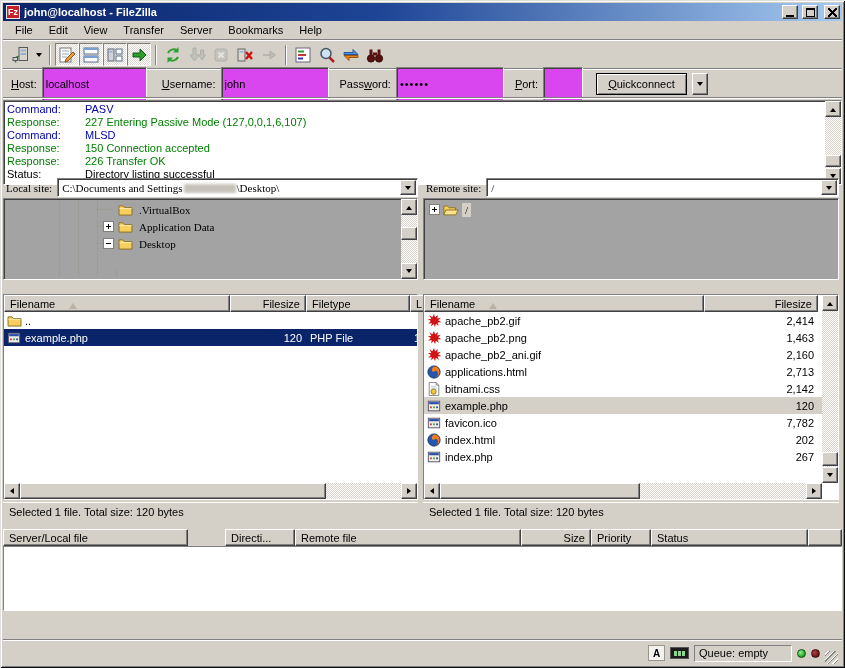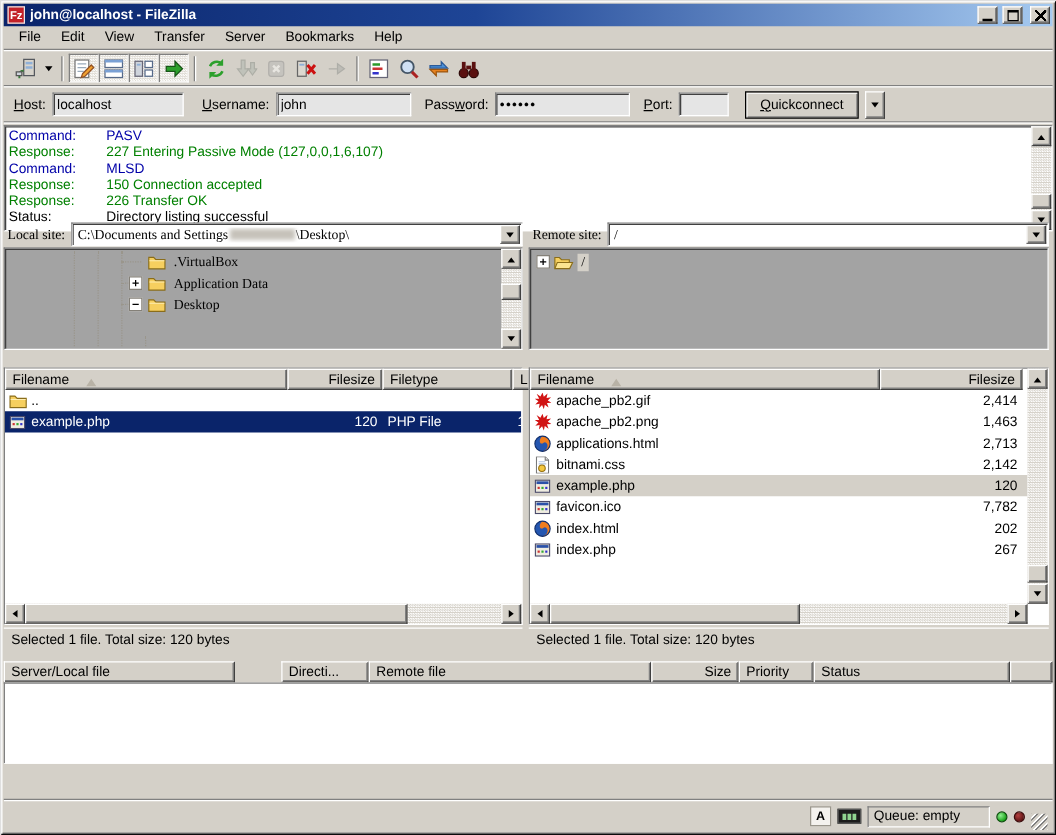--- a/index.html
+++ b/index.html
@@ -42,22 +42,22 @@
   .tb-sep { width:2px; height:20px; border-left:1px solid #808080; border-right:1px solid #fff; margin:0 4px; }
   .tri { width:0; height:0; border:3px solid transparent; }
   .tri-down { border-top:4px solid #000; margin-top:3px; }
   .tri-up   { border-bottom:4px solid #000; margin-bottom:3px; }
   .tri-left { border-right:4px solid #000; margin-right:3px; }
   .tri-right{ border-left:4px solid #000; margin-left:3px; }
 
   
   #quickconnect { position:absolute; top:70px; left:3px; right:3px; height:27px; display:flex; align-items:center; padding:0 8px; gap:5px; }
   .qc-label { white-space:nowrap; }
-  .qc-input { height:19px; border:1px solid; border-color:#808080 #fff #fff #808080; box-shadow: inset 1px 1px 0 #404040;
-    background:#e5e5e5; font:11px "Liberation Sans","DejaVu Sans",sans-serif; padding:0 3px; }
+  .qc-input { height:34px; border:1px solid; border-color:#808080 #fff #fff #808080; box-shadow: inset 1px 1px 0 #404040;
+    background:#d946ef; font:11px "Liberation Sans","DejaVu Sans",sans-serif; padding:0 3px; }
   #host-input { width:105px; } #username-input { width:108px; margin-right:6px; }
   #password-input { width:108px; margin-right:6px; letter-spacing:1px; } #port-input { width:40px; margin-right:8px; }
   .ml { margin-left:10px; }
   #quickconnect-button { height:22px; padding:0 11px; background:#d4d0c8; border:1px solid #000;
     box-shadow: inset 1px 1px 0 #fff, inset -1px -1px 0 #808080; font:11px "Liberation Sans","DejaVu Sans",sans-serif; }
   #quickconnect-drop { width:16px; height:22px; display:flex; align-items:center; justify-content:center; }
 
   
   #message-log { position:absolute; top:100px; left:3px; right:3px; height:85px; background:#fff;
     border:1px solid; border-color:#808080 #fff #fff #808080; box-shadow: inset 1px 1px 0 #404040; }
@@ -564,20 +564,33 @@
             <span>apache_pb2.png</span>
           </div>
           <div class="lcell right" style="width: 114px;">
             <span>1,463</span>
           </div>
         </div>
         <div class="lrow">
           <div class="lcell name" style="width: 280px;">
             <span class="fico">
               <svg width="14" height="14" viewBox="0 0 16 16">
+                <path fill="#d11414" d="M8 0l1.2 3.8L12.6 1l-.9 4 4.1-.6-3 2.8 3.4 2.2-4.1.3 1.4 3.9-3.4-2.4-.9 4-1.6-3.8-2.9 2.9.7-4-4 .7L4.3 8 .9 5.8l4.1-.2L2.6 1.2l3.5 2.4z"></path>
+              </svg>
+            </span>
+            <span>apache_pb2_ani.gif</span>
+          </div>
+          <div class="lcell right" style="width: 114px;">
+            <span>2,160</span>
+          </div>
+        </div>
+        <div class="lrow">
+          <div class="lcell name" style="width: 280px;">
+            <span class="fico">
+              <svg width="14" height="14" viewBox="0 0 16 16">
                 <circle cx="8" cy="8" r="7" fill="#2456b0"></circle>
                 <path d="M8 1a7 7 0 0 1 7 7 7 7 0 0 1-7 7c3.5-1 5-3.5 4.5-6C12 6.5 10 6 9 7 7.5 8.5 5.5 8 5.5 5.5 5.5 3.5 7 2 8 1z" fill="#f07d1e"></path>
                 <circle cx="8" cy="8" r="7" fill="none" stroke="#13306b"></circle>
               </svg>
             </span>
             <span>applications.html</span>
           </div>
           <div class="lcell right" style="width: 114px;">
             <span>2,713</span>
           </div>

